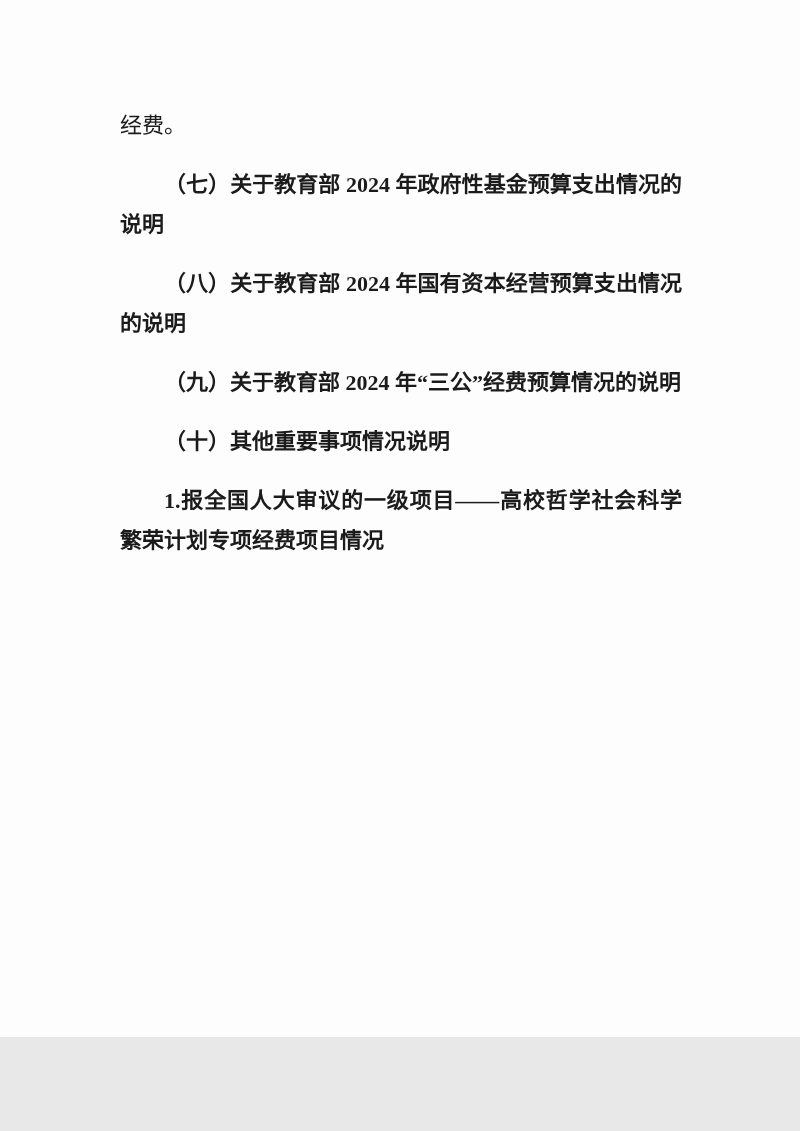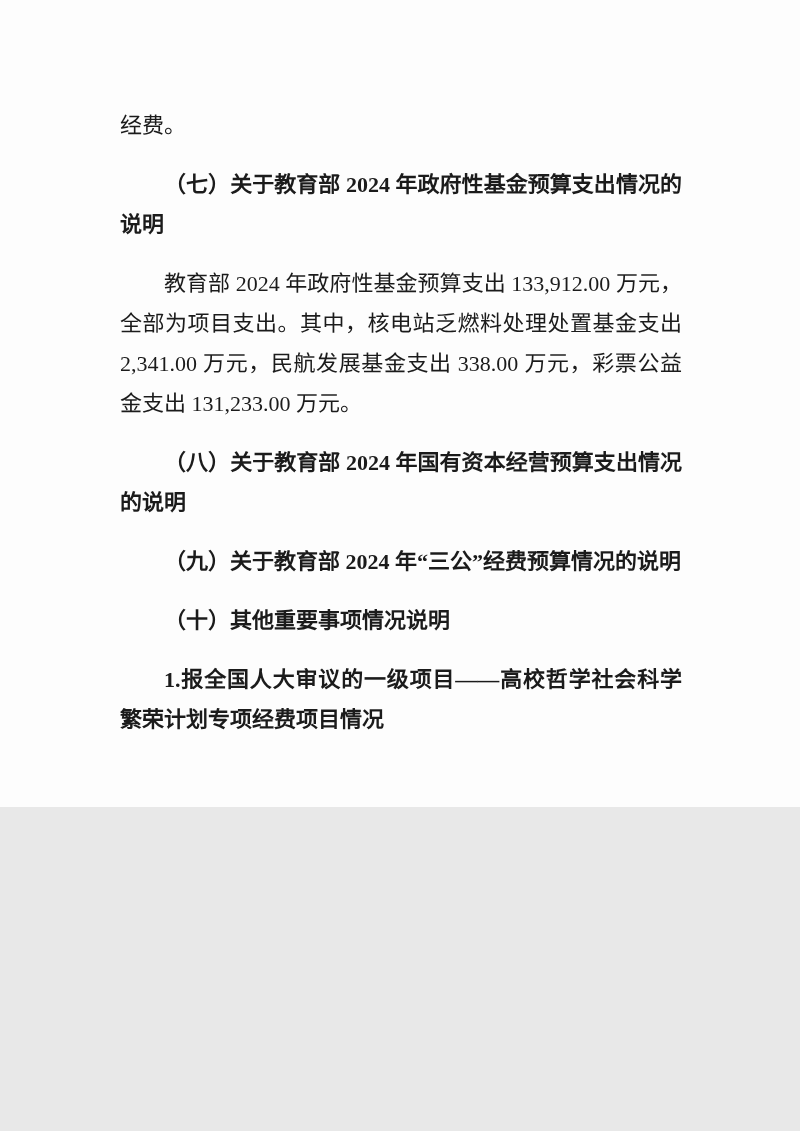--- a/index.html
+++ b/index.html
@@ -3,21 +3,21 @@
 <meta charset="utf-8">
 <style>
   html, body {
     margin: 0;
     padding: 0;
     background: #e8e8e8;
   }
   .page {
     position: relative;
     width: 800px;
-    height: 807px;
+    height: 1037px;
     margin: 0 auto;
     background: #fdfdfd;
     font-family: "Liberation Serif", "DejaVu Serif", serif;
     color: #1b1b1b;
     overflow: hidden;
   }
   .content {
     position: absolute;
     left: 120px;
     top: 106px;
@@ -53,20 +53,19 @@
     color: #222;
   }
 </style>
 </head>
 <body>
 
 <div class="page">
   <div class="content">
     <p class="body noindent">经费。</p>
     <p class="heading">（七）关于教育部 2024 年政府性基金预算支出情况的说明</p>
-    <p class="body">教育部 2024 年政府性基金预算支出 133,912.00 万元，全部为项目支出。其中，核电站乏燃料处理处置基金支出 2,341.00 万元，民航发展基金支出 338.00 万元，彩票公益金支出 131,233.00 万元。</p>
     <p class="heading">（八）关于教育部 2024 年国有资本经营预算支出情况的说明</p>
     <p class="heading">（九）关于教育部 2024 年“三公”经费预算情况的说明</p>
     <p class="heading">（十）其他重要事项情况说明</p>
     <p class="heading">1.报全国人大审议的一级项目——高校哲学社会科学繁荣计划专项经费项目情况</p>
   </div>
   <div class="page-number">31</div>
 </div>
 
 </body></html>

